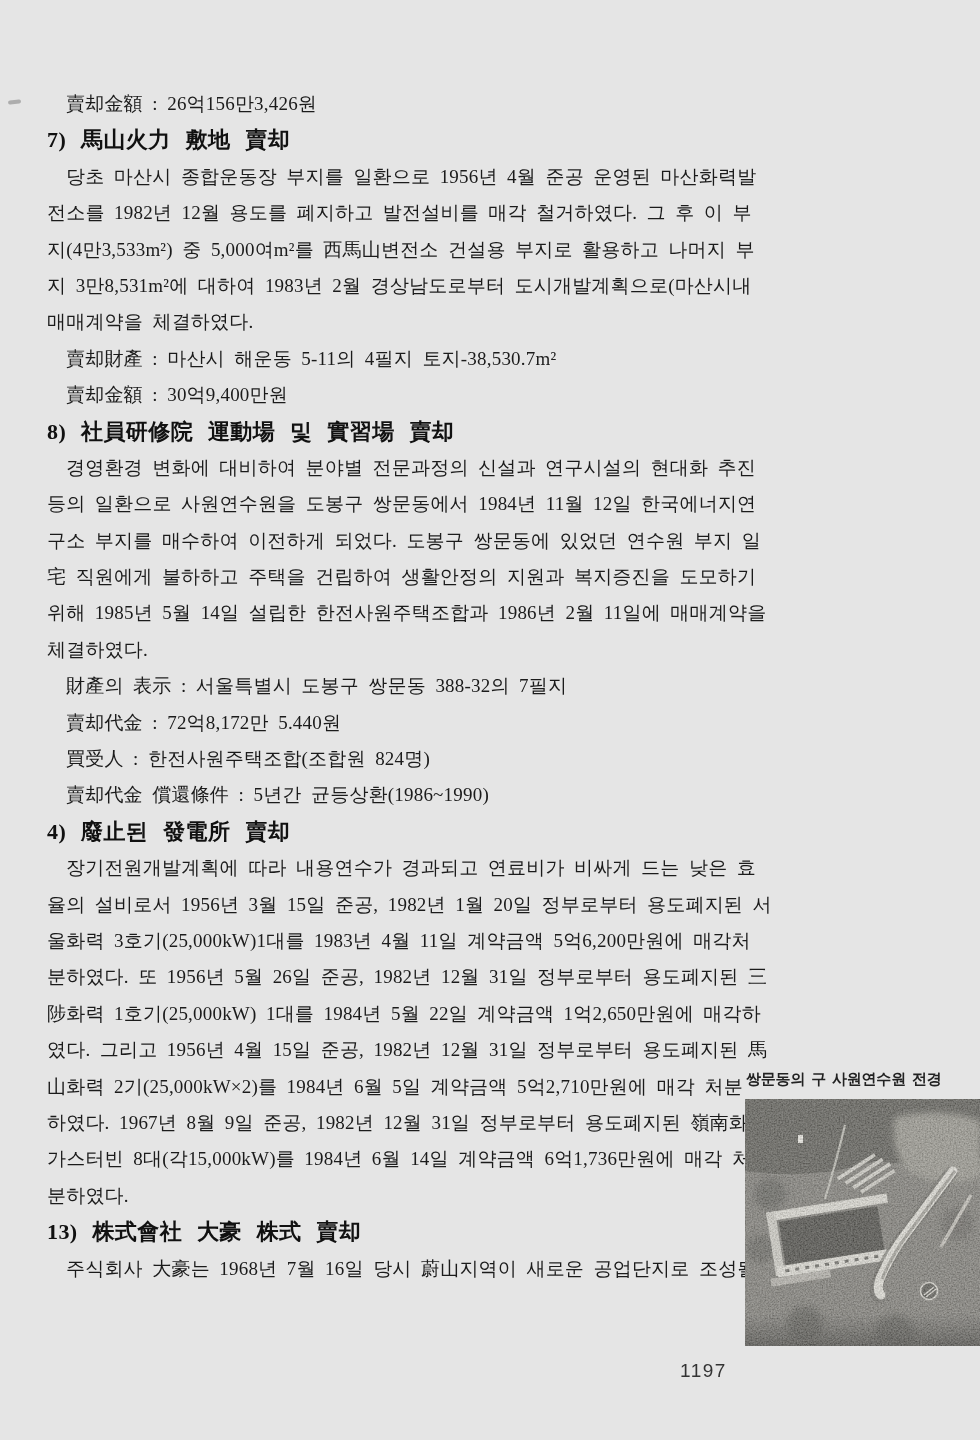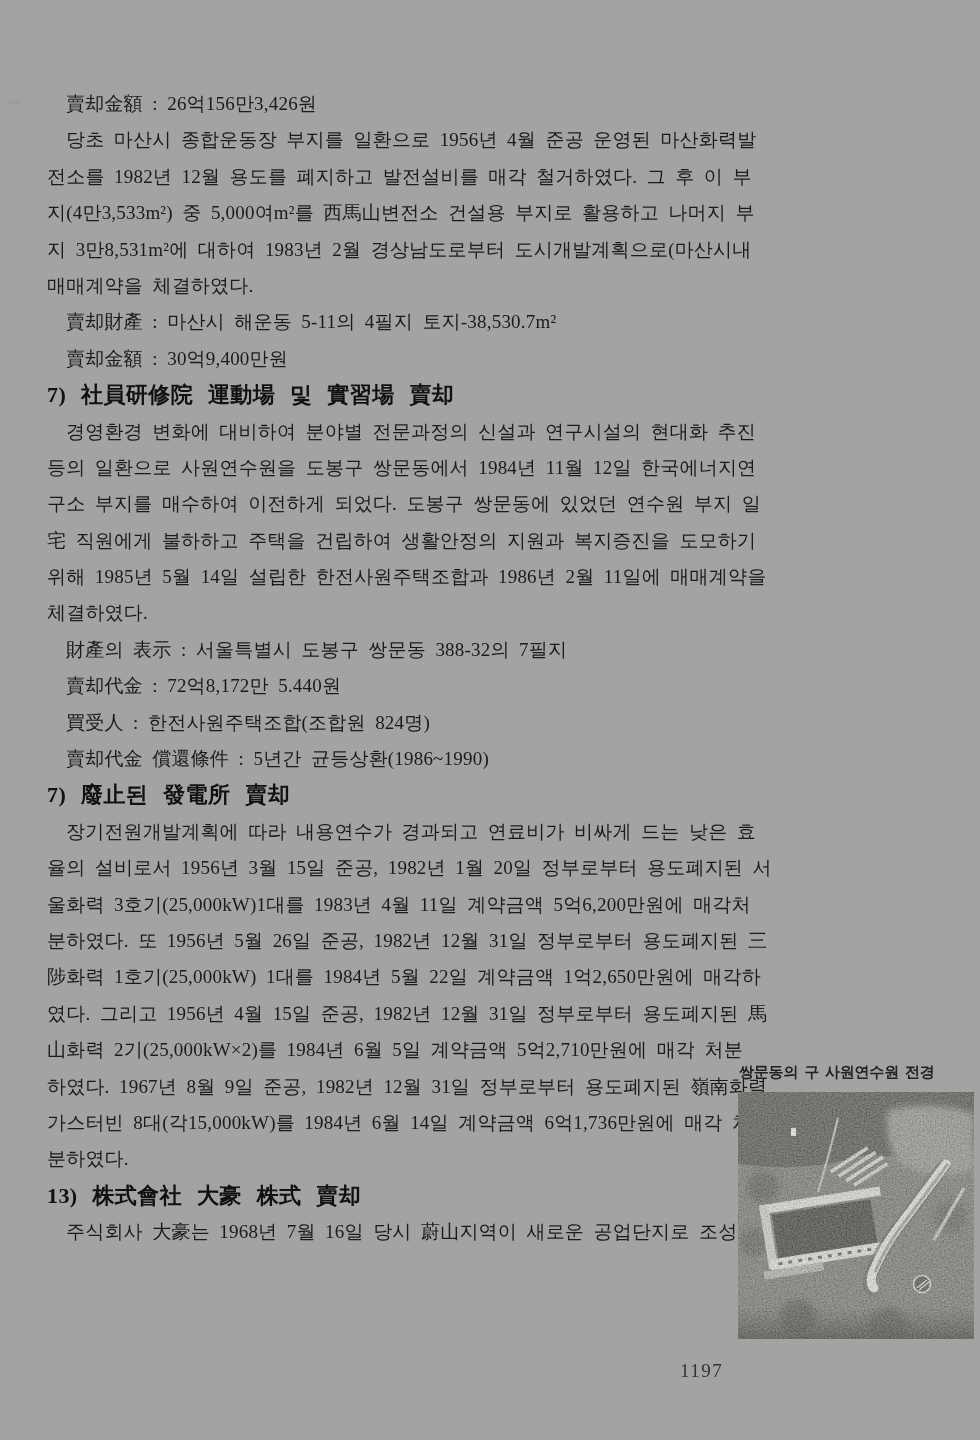--- a/index.html
+++ b/index.html
@@ -3,82 +3,83 @@
 <meta charset="utf-8">
 <style>
   html,body{margin:0;padding:0;}
   body{
     width:980px;height:1440px;
     background:#fdfdfc;
     color:#1b1b1b;
     font-family:"Liberation Serif","DejaVu Serif",serif;
     overflow:hidden;
   }
-  .page{position:relative;width:980px;height:1440px;background:#a3a3a3;}
+  .page{position:relative;width:980px;height:1440px;background:#e5e5e5;}
   .text-col{position:absolute;left:47px;top:86px;width:681px;}
   .line{
     height:36.4px;line-height:36.4px;
     font-size:19px;letter-spacing:0.2px;word-spacing:4.5px;
     white-space:nowrap;color:#1b1b1b;
   }
   .just{text-align:justify;text-align-last:justify;}
   .indent{padding-left:19px;}
   .head{
     font-size:22px;font-weight:bold;letter-spacing:0.4px;word-spacing:9px;
     color:#111;
   }
-  .photo-fig{position:absolute;left:737px;top:1062px;width:236px;margin:1px;}
+  .photo-fig{position:absolute;left:737px;top:1062px;width:236px;margin:8px;}
   .caption{
     font-family:"Liberation Sans","DejaVu Sans",sans-serif;
     font-size:15px;font-weight:bold;letter-spacing:-0.2px;word-spacing:2px;
     color:#222;margin:0 0 10px 1px;white-space:nowrap;
   }
   .photo{width:236px;height:247px;line-height:0;filter:contrast(1.04);}
   .pageno{
     position:absolute;left:680px;top:1360px;
-    font-family:Liberation Serif, serif;
+    font-family:Liberation Sans, sans-serif;
     font-size:19px;letter-spacing:1.5px;color:#333;
   }
   .artifact{
     position:absolute;left:8px;top:100px;width:13px;height:3.5px;
     background:#9a9a9a;border-radius:2px;transform:rotate(-7deg);opacity:.75;
   }
 </style>
 </head>
 <body>
 
 <div class="page">
 
   <div class="artifact"></div>
 
   <main class="text-col">
 
     <div class="line indent">賣却金額 : 26억156만3,426원</div>
 
+    <div class="line head">7) 馬山火力 敷地 賣却</div>
     <div class="line indent just">당초 마산시 종합운동장 부지를 일환으로 1956년 4월 준공 운영된 마산화력발</div>
     <div class="line just">전소를 1982년 12월 용도를 폐지하고 발전설비를 매각 철거하였다. 그 후 이 부</div>
     <div class="line just">지(4만3,533m²) 중 5,000여m²를 西馬山변전소 건설용 부지로 활용하고 나머지 부</div>
     <div class="line just">지 3만8,531m²에 대하여 1983년 2월 경상남도로부터 도시개발계획으로(마산시내</div>
     <div class="line">매매계약을 체결하였다.</div>
     <div class="line indent">賣却財產 : 마산시 해운동 5-11의 4필지 토지-38,530.7m²</div>
     <div class="line indent">賣却金額 : 30억9,400만원</div>
 
-    <div class="line head">7) 社員研修院 運動場 및 實習場 賣却</div>
+    <div class="line head">8) 社員研修院 運動場 및 實習場 賣却</div>
     <div class="line indent just">경영환경 변화에 대비하여 분야별 전문과정의 신설과 연구시설의 현대화 추진</div>
     <div class="line just">등의 일환으로 사원연수원을 도봉구 쌍문동에서 1984년 11월 12일 한국에너지연</div>
     <div class="line just">구소 부지를 매수하여 이전하게 되었다. 도봉구 쌍문동에 있었던 연수원 부지 일</div>
     <div class="line just">宅 직원에게 불하하고 주택을 건립하여 생활안정의 지원과 복지증진을 도모하기</div>
     <div class="line just">위해 1985년 5월 14일 설립한 한전사원주택조합과 1986년 2월 11일에 매매계약을</div>
     <div class="line">체결하였다.</div>
     <div class="line indent">財產의 表示 : 서울특별시 도봉구 쌍문동 388-32의 7필지</div>
     <div class="line indent">賣却代金 : 72억8,172만 5.440원</div>
     <div class="line indent">買受人 : 한전사원주택조합(조합원 824명)</div>
     <div class="line indent">賣却代金 償還條件 : 5년간 균등상환(1986~1990)</div>
 
-    <div class="line head">7) 廢止된 發電所 賣却</div>
+    <div class="line head">4) 廢止된 發電所 賣却</div>
     <div class="line indent just">장기전원개발계획에 따라 내용연수가 경과되고 연료비가 비싸게 드는 낮은 효</div>
     <div class="line just">율의 설비로서 1956년 3월 15일 준공, 1982년 1월 20일 정부로부터 용도폐지된 서</div>
     <div class="line just">울화력 3호기(25,000kW)1대를 1983년 4월 11일 계약금액 5억6,200만원에 매각처</div>
     <div class="line just">분하였다. 또 1956년 5월 26일 준공, 1982년 12월 31일 정부로부터 용도폐지된 三</div>
     <div class="line just">陟화력 1호기(25,000kW) 1대를 1984년 5월 22일 계약금액 1억2,650만원에 매각하</div>
     <div class="line just">였다. 그리고 1956년 4월 15일 준공, 1982년 12월 31일 정부로부터 용도폐지된 馬</div>
     <div class="line just">山화력 2기(25,000kW×2)를 1984년 6월 5일 계약금액 5억2,710만원에 매각 처분</div>
     <div class="line just">하였다. 1967년 8월 9일 준공, 1982년 12월 31일 정부로부터 용도폐지된 嶺南화력</div>
     <div class="line just">가스터빈 8대(각15,000kW)를 1984년 6월 14일 계약금액 6억1,736만원에 매각 처</div>
     <div class="line">분하였다.</div>

